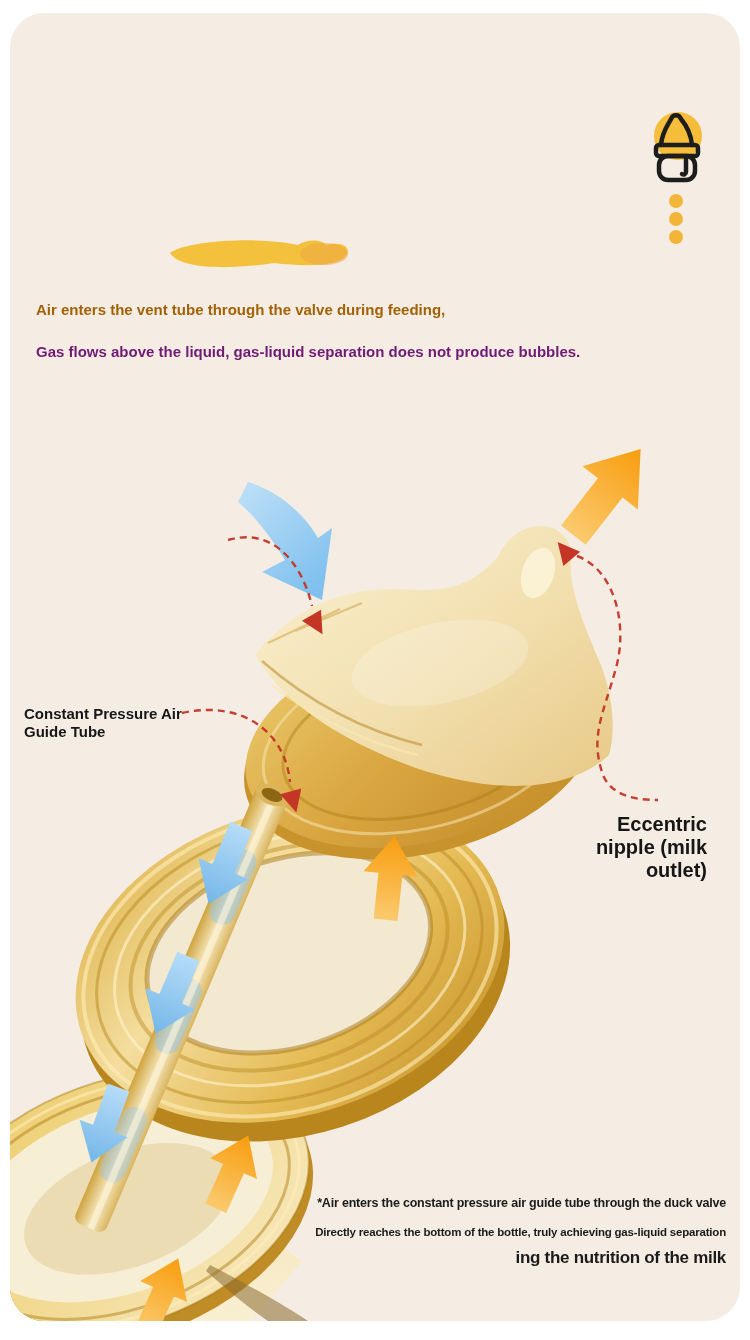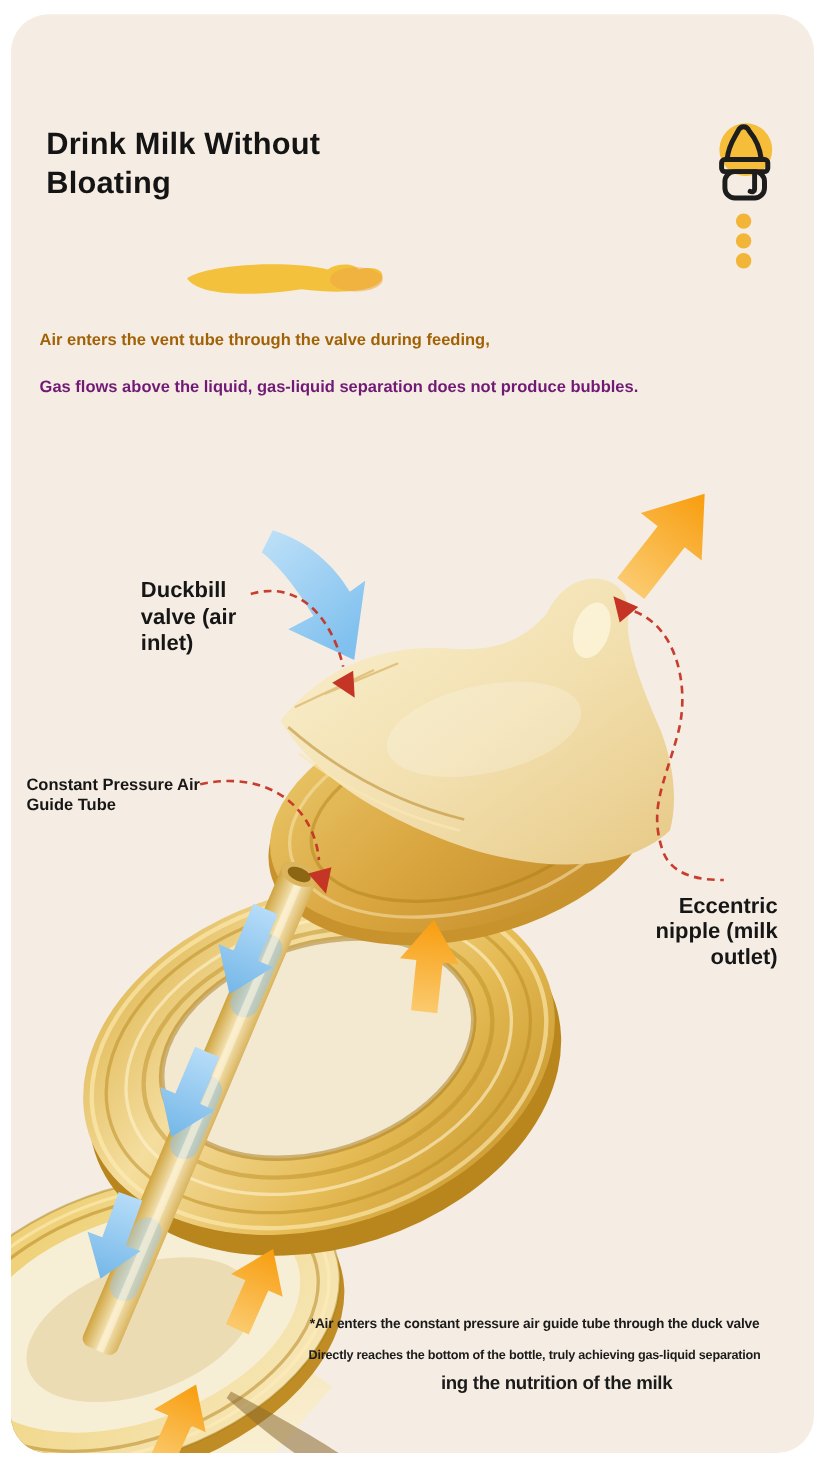--- a/index.html
+++ b/index.html
@@ -16,21 +16,21 @@
   .swash{left:146px;top:220px;z-index:1;}
   .t-headline{left:26px;top:190px;font-size:37px;font-weight:800;color:#121212;letter-spacing:-.3px;}
   .t-desc1{left:26px;top:288px;font-size:15px;font-weight:700;color:#a16207;}
   .t-desc2{left:26px;top:330px;font-size:15px;font-weight:700;color:#701a75;}
   .icon-col{left:630px;top:95px;width:80px;height:150px;}
   .lbl{font-weight:700;color:#161616;}
   .lbl span{display:block;}
   .lbl-duckbill{left:118px;top:512px;font-size:20px;line-height:24px;}
   .lbl-constant{left:14px;top:692px;font-size:15px;line-height:18px;}
   .lbl-eccentric{left:537px;top:800px;width:160px;font-size:20px;line-height:23px;text-align:right;}
-  .foot{color:#1b1b1b;text-align:center;}
+  .foot{color:#1b1b1b;text-align:right;}
   .foot-1{right:14px;top:1183px;width:480px;font-size:12.5px;font-weight:700;letter-spacing:-.2px;}
   .foot-2{right:14px;top:1213px;width:480px;font-size:11.5px;font-weight:700;letter-spacing:-.2px;}
   .foot-3{right:14px;top:1234px;width:440px;font-size:17px;line-height:22px;font-weight:800;letter-spacing:-.3px;}
   .foot-3 span{display:block;}
   .dot{position:absolute;left:29px;width:14px;height:14px;border-radius:50%;background:#f2b537;}
 </style>
 </head>
 <body>
 
 <div class="page">
@@ -161,24 +161,20 @@
         <path d="M 218,527 C 258,515 290,543 302,593"></path>
         <path d="M 567,543 C 605,557 618,612 606,655
               C 594,699 580,722 592,759 C 600,785 630,787 648,787"></path>
         <path d="M 172,700 C 230,687 275,717 280,769"></path>
       </g>
       <use href="#redHead" transform="translate(306 610) rotate(150)" fill="#c43526"></use>
       <use href="#redHead" transform="translate(556 539) rotate(-40)" fill="#c43526"></use>
       <use href="#redHead" transform="translate(283 787) rotate(165)" fill="#c43526"></use>
     </svg>
 
-    <div class="abs txt t-title">
-      <span>Drink Milk Without</span>
-      <span>Bloating</span>
-    </div>
 
     <svg class="abs swash" width="200" height="36" viewBox="0 0 200 36">
       <path d="M 14,20 C 34,6 110,4 142,12 C 150,6 166,6 170,12 C 186,8 196,14 190,23
                C 182,33 150,34 118,30 C 72,37 24,36 14,20 Z" fill="#f3c13b"></path>
       <ellipse cx="168" cy="21" rx="24" ry="11" fill="#efa843" opacity=".55"></ellipse>
     </svg>
 
     <div class="abs txt t-desc1">Air enters the vent tube through the valve during feeding,</div>
     <div class="abs txt t-desc2">Gas flows above the liquid, gas-liquid separation does not produce bubbles.</div>
 
@@ -190,25 +186,20 @@
           <rect x="16" y="37" width="42" height="11" rx="3"></rect>
           <rect x="19" y="48" width="36" height="24" rx="9"></rect>
           <path d="M 46,48 L 46,64 C 46,66 44,67 42,66"></path>
         </g>
       </svg>
       <div class="dot" style="top:86px"></div>
       <div class="dot" style="top:104px"></div>
       <div class="dot" style="top:122px"></div>
     </div>
 
-    <div class="abs txt lbl lbl-duckbill">
-      <span>Duckbill</span>
-      <span>valve (air</span>
-      <span>inlet)</span>
-    </div>
     <div class="abs txt lbl lbl-constant">
       <span>Constant Pressure Air</span>
       <span>Guide Tube</span>
     </div>
     <div class="abs txt lbl lbl-eccentric">
       <span>Eccentric</span>
       <span>nipple (milk</span>
       <span>outlet)</span>
     </div>
 

